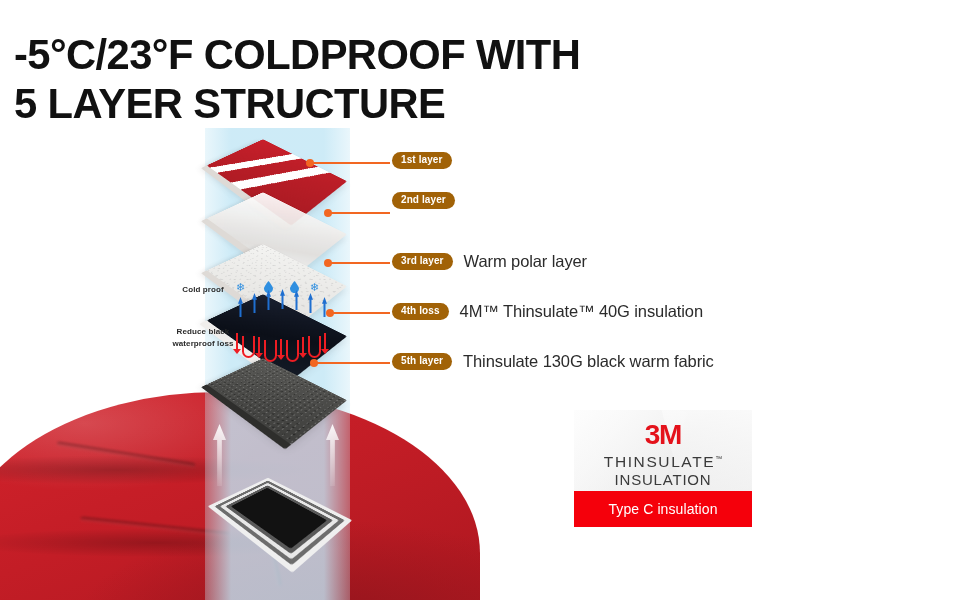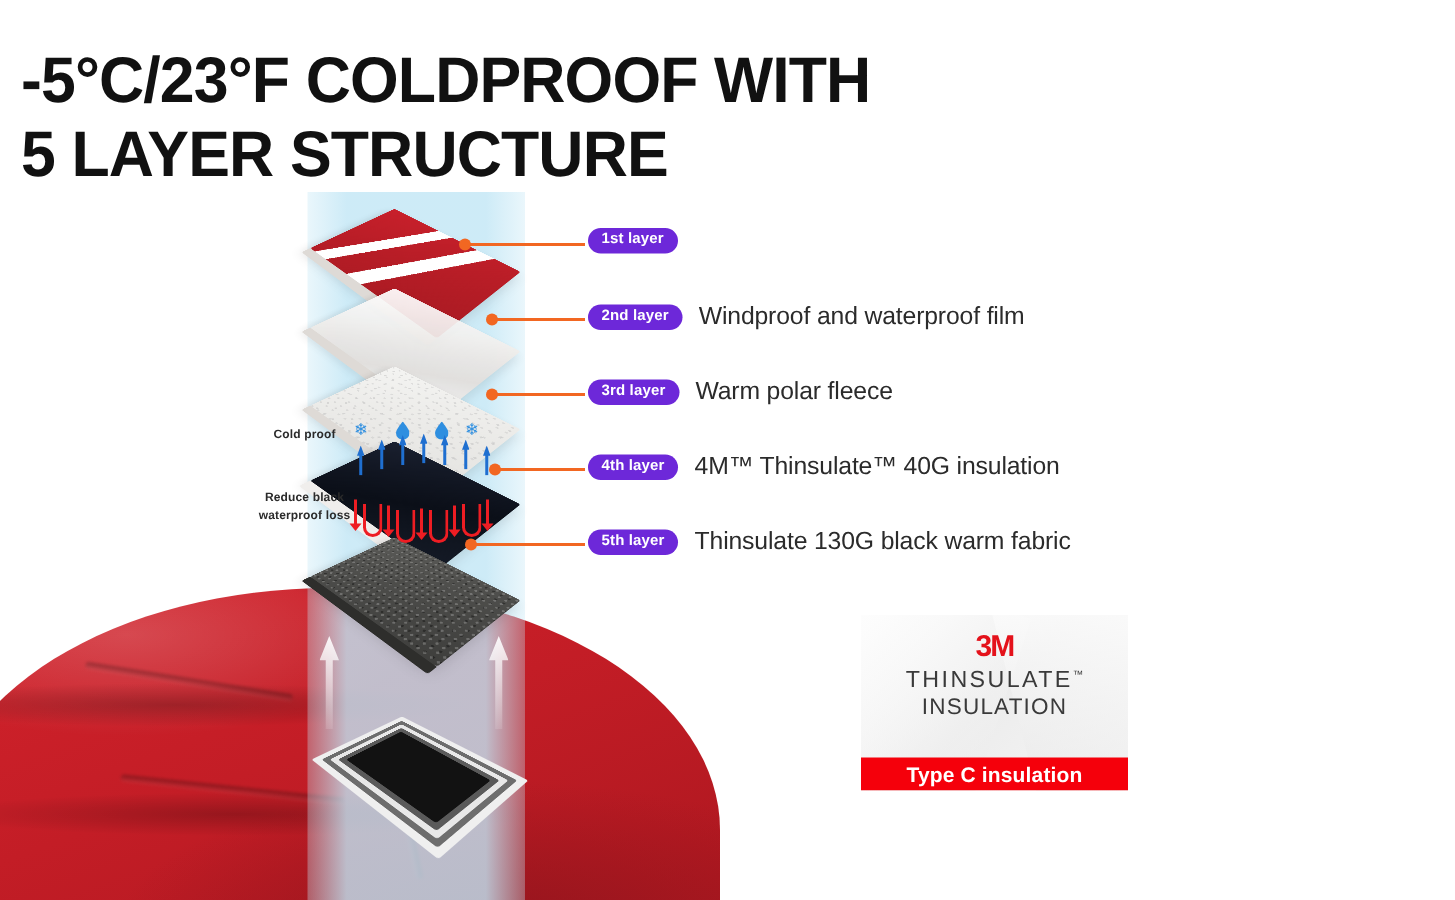--- a/index.html
+++ b/index.html
@@ -168,21 +168,21 @@
   
   .connector { position:absolute; height:2px; background:#f26722; }
   .connector .dot {
     position:absolute; left:-4px; top:-3px; width:8px; height:8px;
     border-radius:50%; background:#f26722;
   }
 
   
   .layer-row { position:absolute; left:392px; display:flex; align-items:center; gap:11px; }
   .badge {
-    background:#6d28d9; color:#ffffff; border-radius:11px;
+    background:#a16207; color:#ffffff; border-radius:11px;
     padding:2px 9px 3px; font-size:10px; font-weight:bold;
     letter-spacing:.1px; white-space:nowrap; line-height:1.2;
   }
   .layer-desc {
     font-size:16.5px; color:#2b2b2b; white-space:nowrap;
     font-weight:500; letter-spacing:-.1px;
   }
 
   
   .tm-card {
@@ -195,34 +195,34 @@
     background:linear-gradient(120deg, rgba(255,255,255,.9), rgba(220,220,220,.25));
     transform:rotate(18deg);
   }
   .tm-card .facet2{
     position:absolute; right:-34px; top:-24px; width:110px; height:150px;
     background:linear-gradient(200deg, rgba(255,255,255,.95), rgba(214,214,214,.3));
     transform:rotate(-14deg);
   }
   .tm-inner{ position:relative; padding-top:11px; text-align:center; }
   .tm-3m {
-    font-size:20px; font-weight:bold; color:#e4121b;
+    font-size:28px; font-weight:bold; color:#e4121b;
     letter-spacing:-1.2px; line-height:1;
   }
   .tm-thin {
     margin-top:4px; font-size:15.5px; color:#3a3a3a;
     letter-spacing:1.6px; line-height:1.15;
   }
   .tm-thin sup{ font-size:7px; vertical-align:super; letter-spacing:0; }
   .tm-ins { font-size:15px; color:#3a3a3a; letter-spacing:.8px; line-height:1.2; }
   .tm-foot {
-    position:absolute; left:0; right:0; bottom:0; height:22px;
+    position:absolute; left:0; right:0; bottom:0; height:36px;
     background:#f5000b; color:#ffffff;
     display:flex; align-items:center; justify-content:center;
-    font-size:14px; letter-spacing:.1px;font-weight:bold;
+    font-size:14px; letter-spacing:.1px;
   }
 </style>
 </head>
 <body>
 
 <div id="stage">
 
   <div class="headline">
     <span class="l1">-5°C/23°F COLDPROOF WITH</span>
     <span class="l2">5 LAYER STRUCTURE</span>
@@ -313,30 +313,29 @@
   <div class="connector" style="left:330px; top:312px; width:60px;">
       <span class="dot"></span>
     </div>
   <div class="connector" style="left:314px; top:362px; width:76px;">
       <span class="dot"></span>
     </div>
 
   <div class="layer-row" style="top:152px;">
     <span class="badge">1st layer</span>
   </div>
-  <div class="layer-row" style="top:202px;">
+  <div class="layer-row" style="top:192px;">
     <span class="badge">2nd layer</span>
-    <span class="layer-desc">Windproof and waterproof film</span>
   </div>
   <div class="layer-row" style="top:252px;">
     <span class="badge">3rd layer</span>
-    <span class="layer-desc">Warm polar fleece</span>
+    <span class="layer-desc">Warm polar layer</span>
   </div>
   <div class="layer-row" style="top:302px;">
-    <span class="badge">4th layer</span>
+    <span class="badge">4th loss</span>
     <span class="layer-desc">4M™ Thinsulate™ 40G insulation</span>
   </div>
   <div class="layer-row" style="top:352px;">
     <span class="badge">5th layer</span>
     <span class="layer-desc">Thinsulate 130G black warm fabric</span>
   </div>
 
   <div class="tm-card">
     <span class="facet1"></span>
     <span class="facet2"></span>

